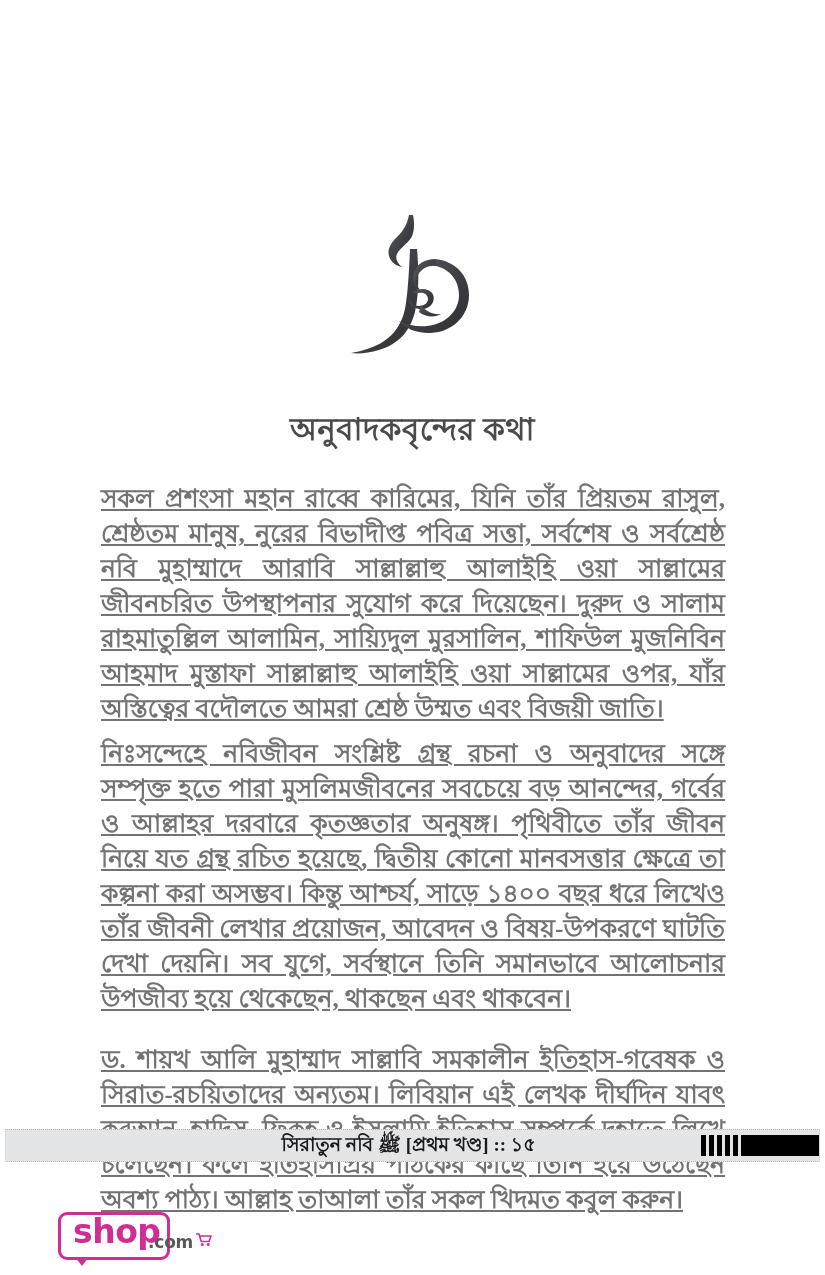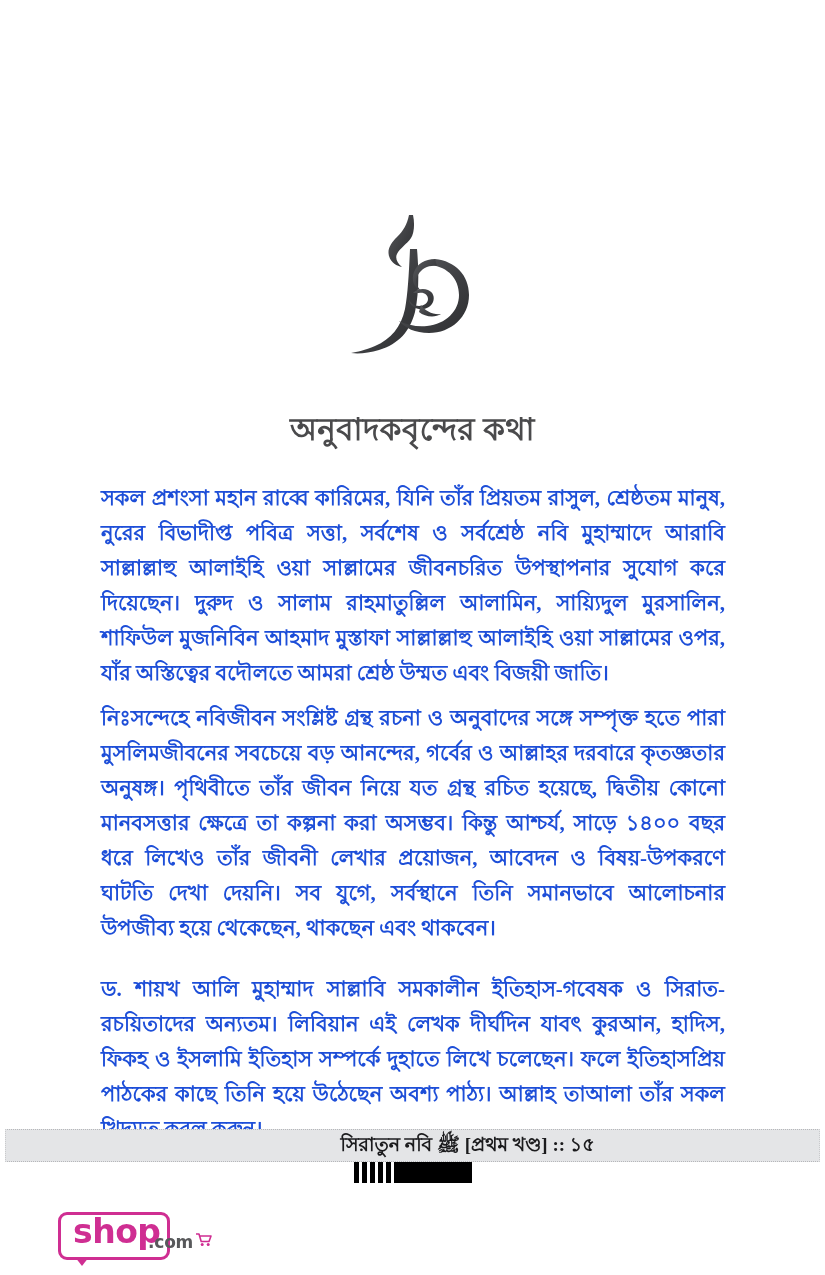--- a/index.html
+++ b/index.html
@@ -50,46 +50,46 @@
 
   
   .content {
     position: absolute;
     left: 101px;
     top: 481px;
     width: 624px;
   }
   .para {
     font-family: "Liberation Serif", "DejaVu Serif", serif;
-    font-size: 21px;
+    font-size: 25px;
     line-height: 35px;
-    color: #1d4ed8;
+    color: #737373;
     text-align: justify;
     text-justify: inter-word;
     margin: 0 0 10px 0;
     font-weight: 600;
+    text-decoration: underline;
   }
   .para.gap-before { margin-top: 26px; }
 
   
   .footer-band {
     position: absolute;
     left: 5px;
     top: 1129px;
     width: 815px;
     height: 33px;
     background: #e4e5e7;
     border-top: 1px dotted #b6b7ba;
     border-bottom: 1px dotted #b6b7ba;
     border-left: 1px dotted #c9cacc;
     border-right: 1px dotted #c9cacc;
     box-sizing: border-box;
     display: flex;
     align-items: center;
-    flex-direction: column;
   }
   .footer-text {
     flex: 1;
     text-align: center;
     font-family: "Liberation Serif", "DejaVu Serif", serif;
     font-size: 19px;
     font-weight: 600;
     color: #1b1b1d;
     padding-left: 110px;
     white-space: nowrap;

